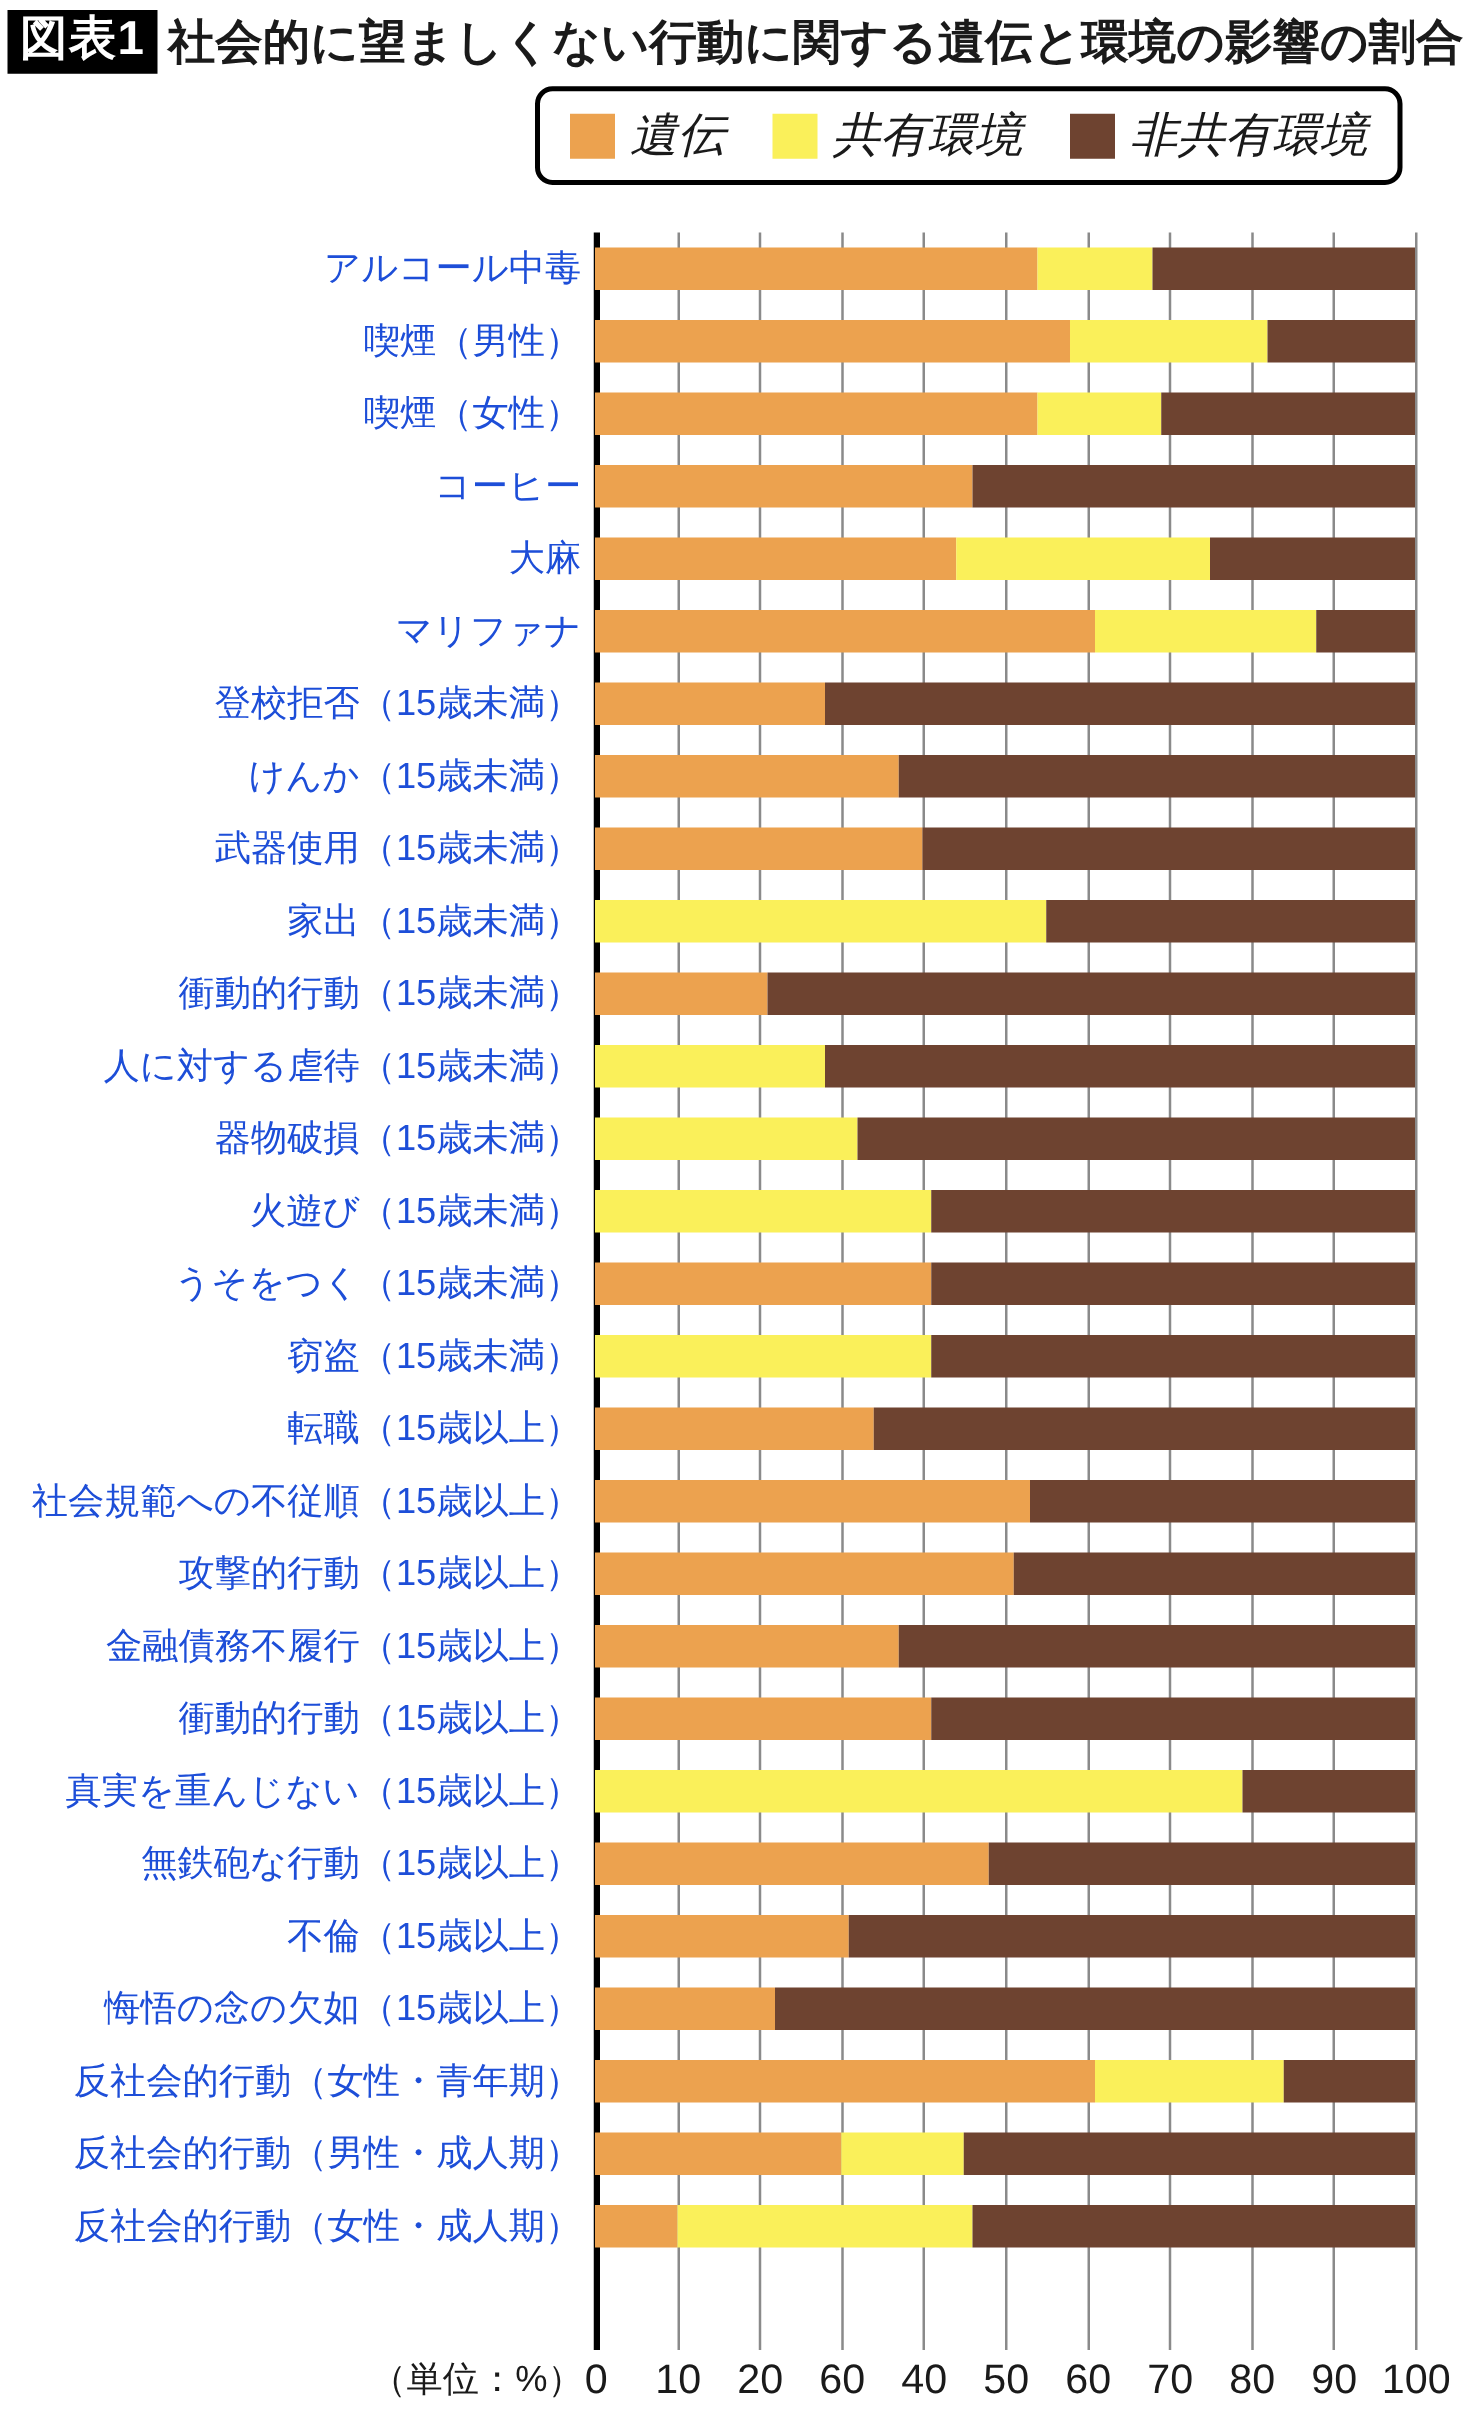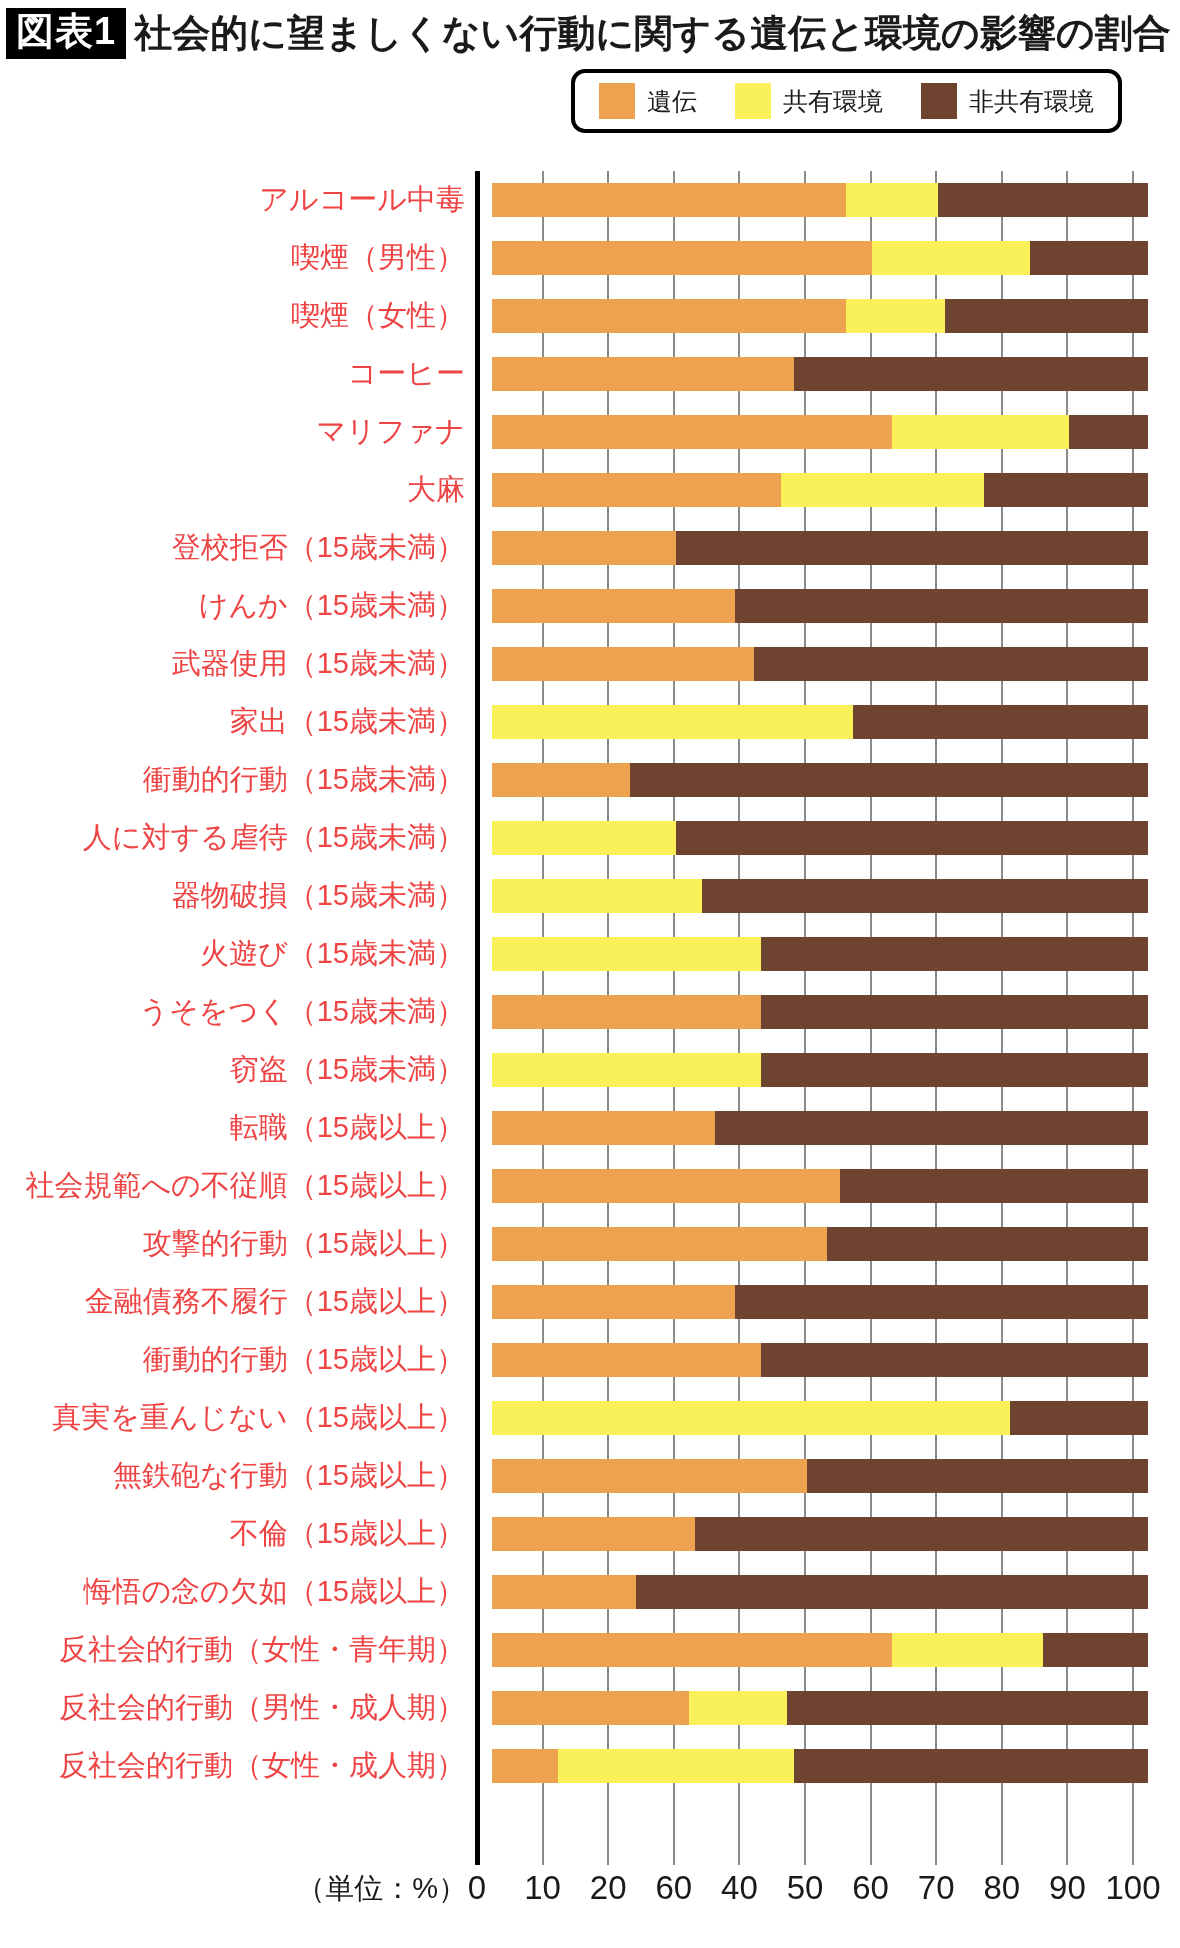--- a/index.html
+++ b/index.html
@@ -17,33 +17,33 @@
   .title-text{font-size:38px;font-weight:bold;margin-left:8px;letter-spacing:0px;white-space:nowrap;}
   
   .legend{
     width:fit-content;margin:10px 58px 0 auto;
     border:4px solid #000;border-radius:14px;
     display:flex;align-items:center;gap:38px;
     padding:10px 24px;background:#fff;
   }
   .legend-item{display:flex;align-items:center;gap:12px;}
   .legend-swatch{width:36px;height:36px;display:inline-block;}
-  .legend-label{font-size:25px;font-weight:500;white-space:nowrap;}
+  .legend-label{font-size:38px;font-weight:500;white-space:nowrap;font-style:italic;}
   
   .chart-wrap{position:relative;margin-top:38px;height:1700px;}
   .grid-layer{
     position:absolute;left:477px;top:0;width:660px;height:1694px;z-index:0;
   }
   .gridline{position:absolute;top:0;bottom:0;width:2px;background:#8a8a8a;}
   .y-axis-line{position:absolute;left:-2px;top:0;bottom:0;width:5px;background:#000;z-index:3;}
   .rows{position:relative;z-index:1;}
   .row{display:flex;align-items:center;height:58px;}
   .row-label{
-    width:465px;flex:0 0 465px;text-align:right;padding-right:27px;
-    font-size:29px;font-weight:500;color:#ef4444;white-space:nowrap;
+    width:465px;flex:0 0 465px;text-align:right;padding-right:11px;
+    font-size:29px;font-weight:500;color:#1d4ed8;white-space:nowrap;
   }
   .track{position:relative;width:656px;height:34px;flex:0 0 656px;display:flex;}
   .seg{height:100%;display:inline-block;}
   
   .x-axis{position:absolute;left:477px;top:1698px;width:660px;height:46px;z-index:1;}
   .x-tick-label{
     position:absolute;transform:translateX(-50%);
     font-size:33px;font-weight:500;color:#1a1a1a;white-space:nowrap;
   }
   .unit-label{
@@ -114,33 +114,33 @@
         </div>
       </div>
       <div class="row">
         <div class="row-label">コーヒー</div>
         <div class="track">
           <span class="seg" title="遺伝: 46%" style="width: 301.76px; background: rgb(236, 162, 79);"></span>
           <span class="seg" title="非共有環境: 54%" style="width: 354.24px; background: rgb(110, 67, 48);"></span>
         </div>
       </div>
       <div class="row">
+        <div class="row-label">大麻</div>
+        <div class="track">
+          <span class="seg" title="遺伝: 44%" style="width: 288.64px; background: rgb(236, 162, 79);"></span>
+          <span class="seg" title="共有環境: 31%" style="width: 203.36px; background: rgb(250, 240, 90);"></span>
+          <span class="seg" title="非共有環境: 25%" style="width: 164px; background: rgb(110, 67, 48);"></span>
+        </div>
+      </div>
+      <div class="row">
         <div class="row-label">マリファナ</div>
         <div class="track">
           <span class="seg" title="遺伝: 61%" style="width: 400.16px; background: rgb(236, 162, 79);"></span>
           <span class="seg" title="共有環境: 27%" style="width: 177.12px; background: rgb(250, 240, 90);"></span>
           <span class="seg" title="非共有環境: 12%" style="width: 78.72px; background: rgb(110, 67, 48);"></span>
-        </div>
-      </div>
-      <div class="row">
-        <div class="row-label">大麻</div>
-        <div class="track">
-          <span class="seg" title="遺伝: 44%" style="width: 288.64px; background: rgb(236, 162, 79);"></span>
-          <span class="seg" title="共有環境: 31%" style="width: 203.36px; background: rgb(250, 240, 90);"></span>
-          <span class="seg" title="非共有環境: 25%" style="width: 164px; background: rgb(110, 67, 48);"></span>
         </div>
       </div>
       <div class="row">
         <div class="row-label">登校拒否（15歳未満）</div>
         <div class="track">
           <span class="seg" title="遺伝: 28%" style="width: 183.68px; background: rgb(236, 162, 79);"></span>
           <span class="seg" title="非共有環境: 72%" style="width: 472.32px; background: rgb(110, 67, 48);"></span>
         </div>
       </div>
       <div class="row">

